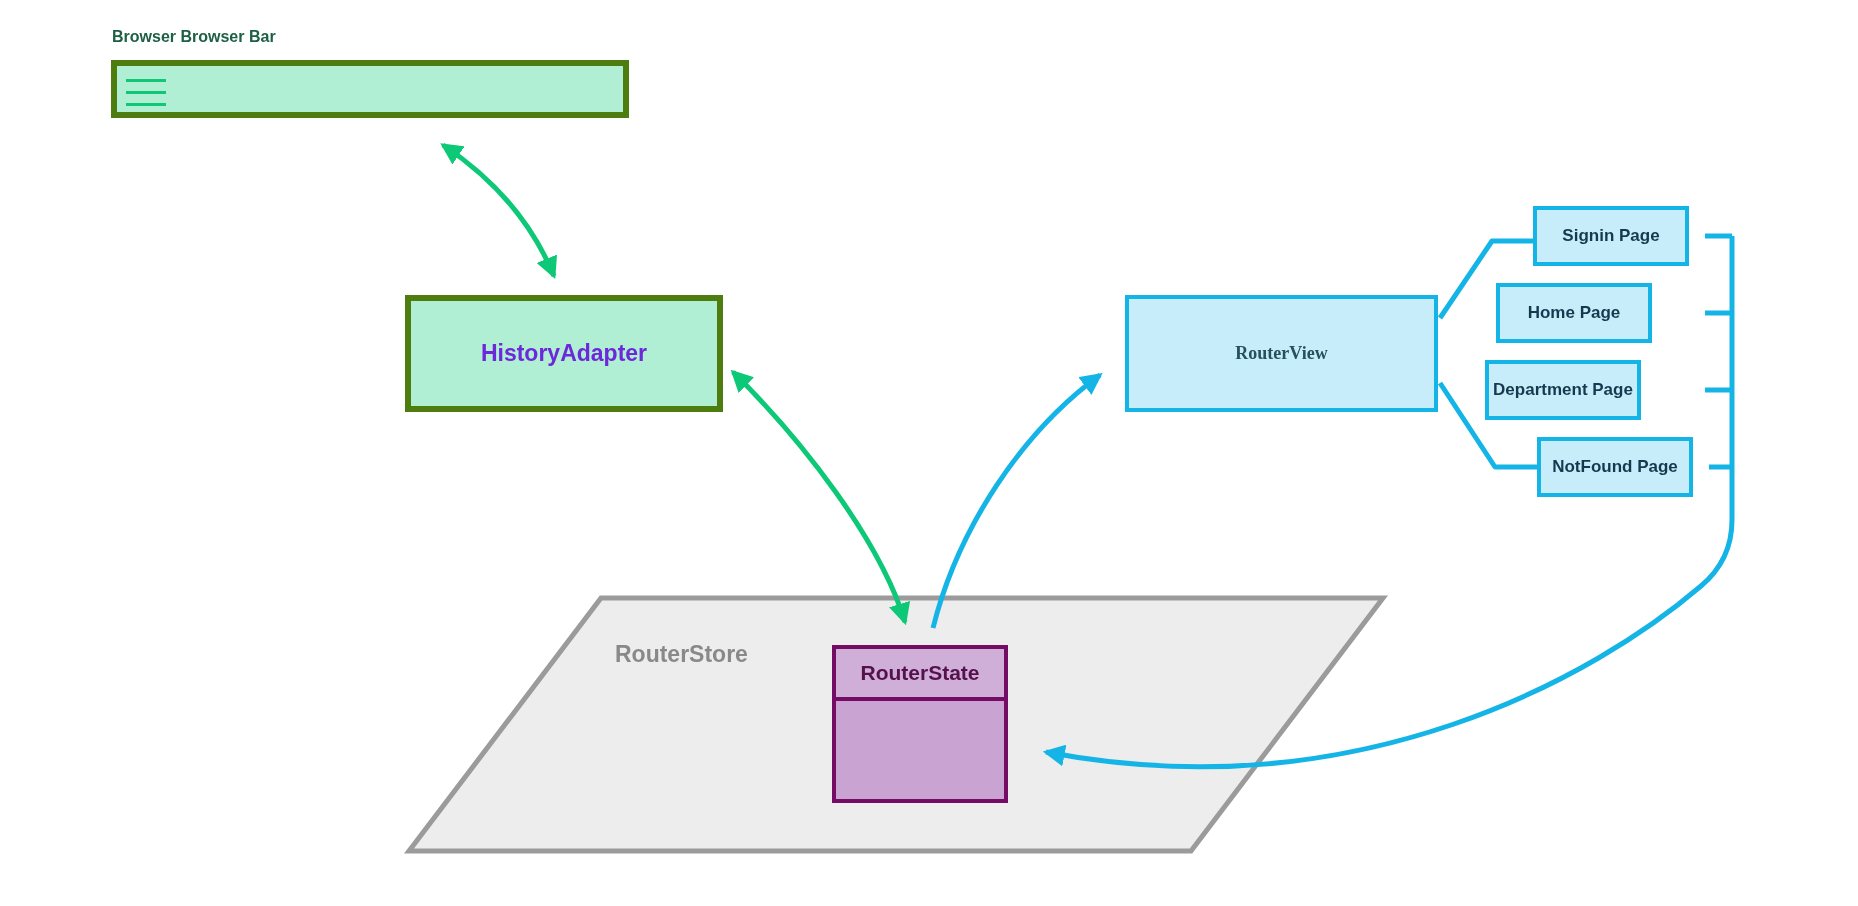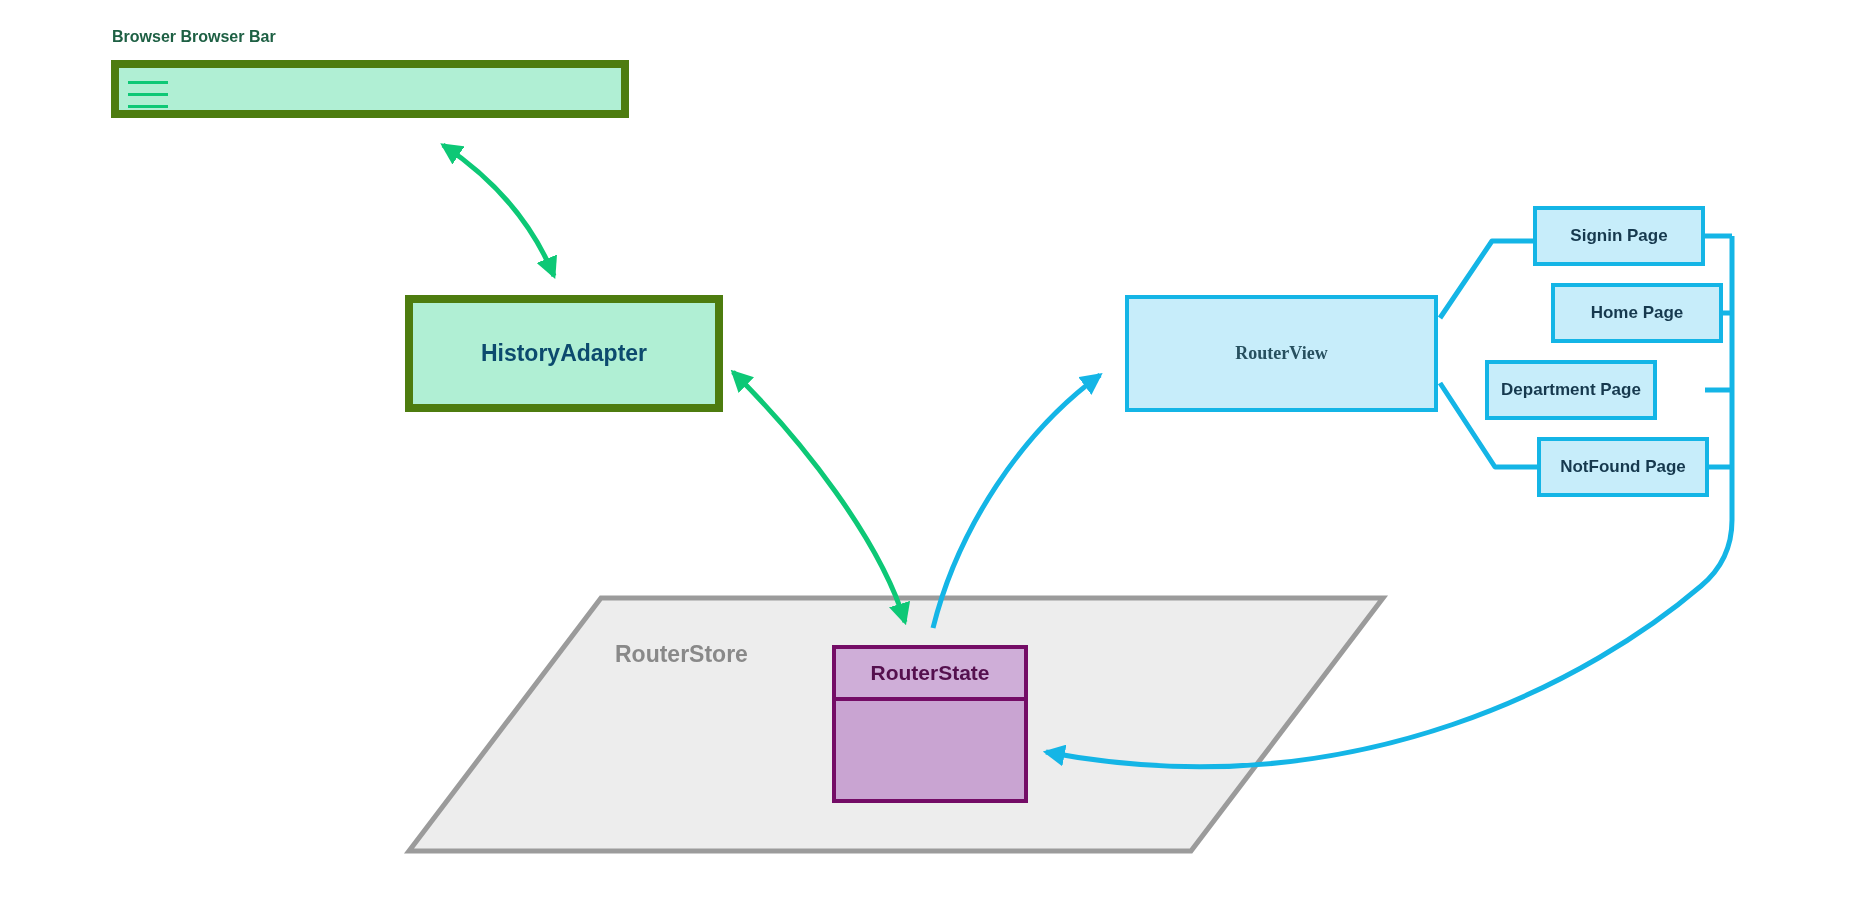--- a/index.html
+++ b/index.html
@@ -17,54 +17,54 @@
     position: absolute;
     display: flex;
     align-items: center;
     justify-content: center;
     box-sizing: border-box;
     font-weight: bold;
     white-space: nowrap;
   }
 
   
-  .green-box { border: 8px solid #4d7c0f; background: #b0efd4; color: #0c4a6e; }
+  .green-box { border: 6px solid #4d7c0f; background: #b0efd4; color: #6d28d9; }
   #address-bar { left: 111px; top: 60px; width: 518px; height: 58px; justify-content: flex-start; }
   #address-bar-label {
     position: absolute; left: 112px; top: 28px;
     font-size: 16px; font-weight: bold; color: #1e6044;
   }
   #menu-icon { position: absolute; left: 9px; top: 9px; width: 42px; height: 34px; }
   #menu-icon .bar {
     position: absolute; left: 0; width: 40px; height: 3px; background: #0dc876;
   }
   #menu-icon .bar:nth-child(1) { top: 4px; }
   #menu-icon .bar:nth-child(2) { top: 16px; }
   #menu-icon .bar:nth-child(3) { top: 28px; }
 
   #history-adapter { left: 405px; top: 295px; width: 318px; height: 117px; font-size: 23px; }
 
   
   .cyan-box { border: 4px solid #14b5e6; background: #c7edfa; }
   #router-view { left: 1125px; top: 295px; width: 313px; height: 117px; font-size: 18px; color: #27505f; font-family: Liberation Serif, serif; }
-  .page-box { width: 172px; height: 60px; font-size: 17px; color: #16394e; }
+  .page-box { width: 156px; height: 60px; font-size: 17px; color: #16394e; }
   #page-signin     { left: 1533px; top: 206px; }
-  #page-home       { left: 1551px; top: 283px; }
+  #page-home       { left: 1496px; top: 283px; }
   #page-department { left: 1485px; top: 360px; }
   #page-notfound   { left: 1537px; top: 437px; }
 
   
   #router-store-label {
     position: absolute; left: 615px; top: 614px;
     font-size: 23px; font-weight: bold; color: #898989; margin-top: 27px;
   }
 
   
   #router-state {
-    position: absolute; left: 832px; top: 645px; width: 196px; height: 158px;
+    position: absolute; left: 832px; top: 645px; width: 176px; height: 158px;
     box-sizing: border-box; border: 4px solid #740c66; background: #c9a4d2;
     display: flex; flex-direction: column;
   }
   #router-state-header {
     box-sizing: border-box; height: 52px;
     border-bottom: 4px solid #740c66; background: #cfaed8;
     display: flex; align-items: center; justify-content: center;
     font-size: 21px; font-weight: bold; color: #55104e; white-space: nowrap;
   }
   #router-state-fields {

